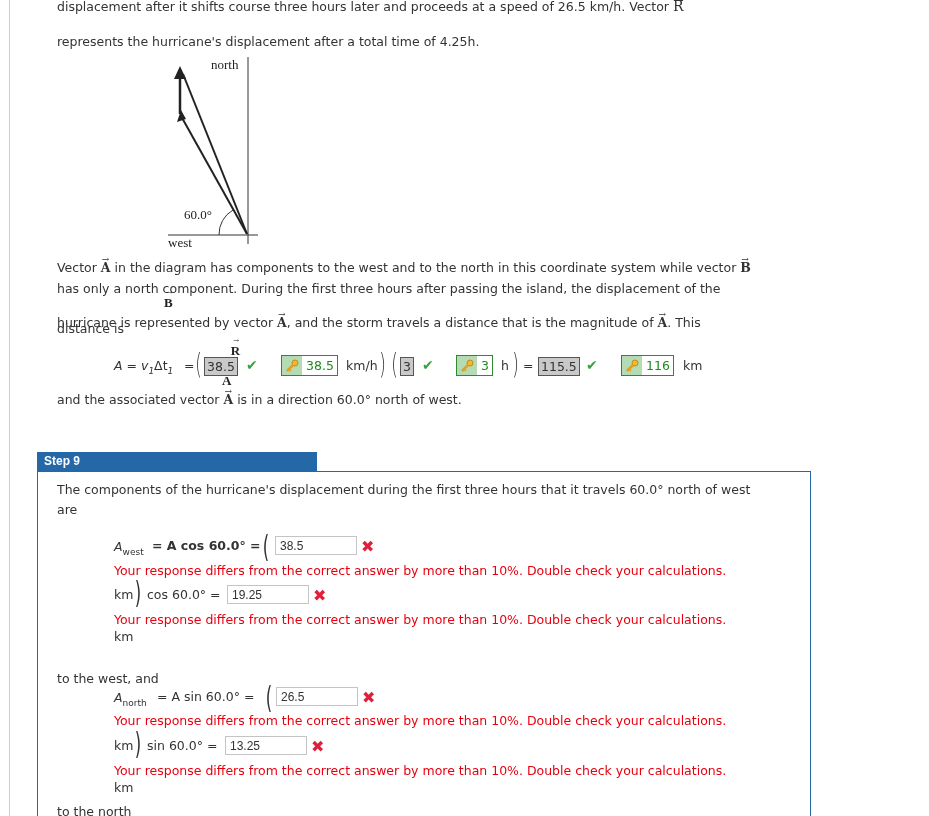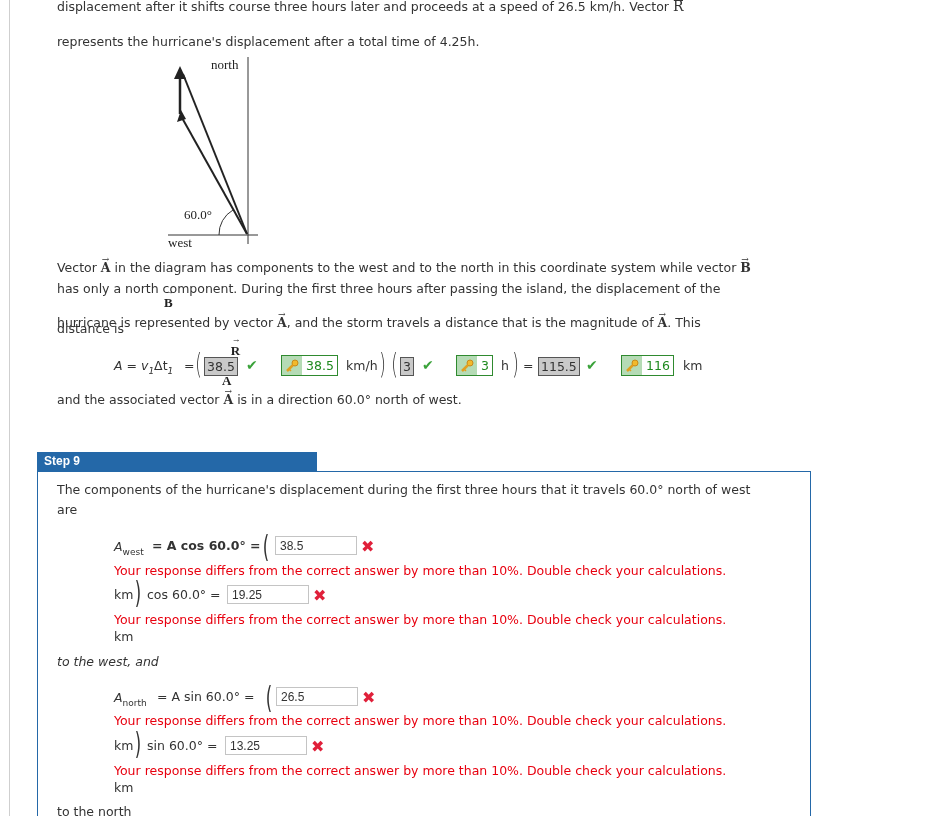--- a/index.html
+++ b/index.html
@@ -157,21 +157,21 @@
   <div class="err" style="top:563px;">Your response differs from the correct answer by more than 10%. Double check your calculations.</div>
   <span class="abs" style="left:114px;top:587px;">km</span>
   <span class="bigparen" style="left:132px;top:580px;">)</span>
   <span class="abs" style="left:147px;top:587px;">cos 60.0° =</span>
   <div class="inp" style="left:227px;top:585px;width:82px;">19.25</div>
   <span class="xmark" style="left:313px;top:586px;">✖</span>
   <div class="err" style="top:612px;">Your response differs from the correct answer by more than 10%. Double check your calculations.</div>
   <span class="abs" style="left:114px;top:629px;">km</span>
 </div>
 
-<div class="para" style="top:655px;font-style:italic;">to the west, and</div>
+<div class="para" style="top:672px;">to the west, and</div>
 
 <div>
   <span class="abs ital" style="left:114px;top:690px;"><span>A</span><sub style="font-style:normal">north</sub></span>
   <span class="abs" style="left:157px;top:689px;">= A sin 60.0° =</span>
   <span class="bigparen" style="left:263px;top:685px;">(</span>
   <div class="inp" style="left:276px;top:687px;width:82px;">26.5</div>
   <span class="xmark" style="left:362px;top:688px;">✖</span>
   <div class="err" style="top:713px;">Your response differs from the correct answer by more than 10%. Double check your calculations.</div>
   <span class="abs" style="left:114px;top:738px;">km</span>
   <span class="bigparen" style="left:132px;top:731px;">)</span>

